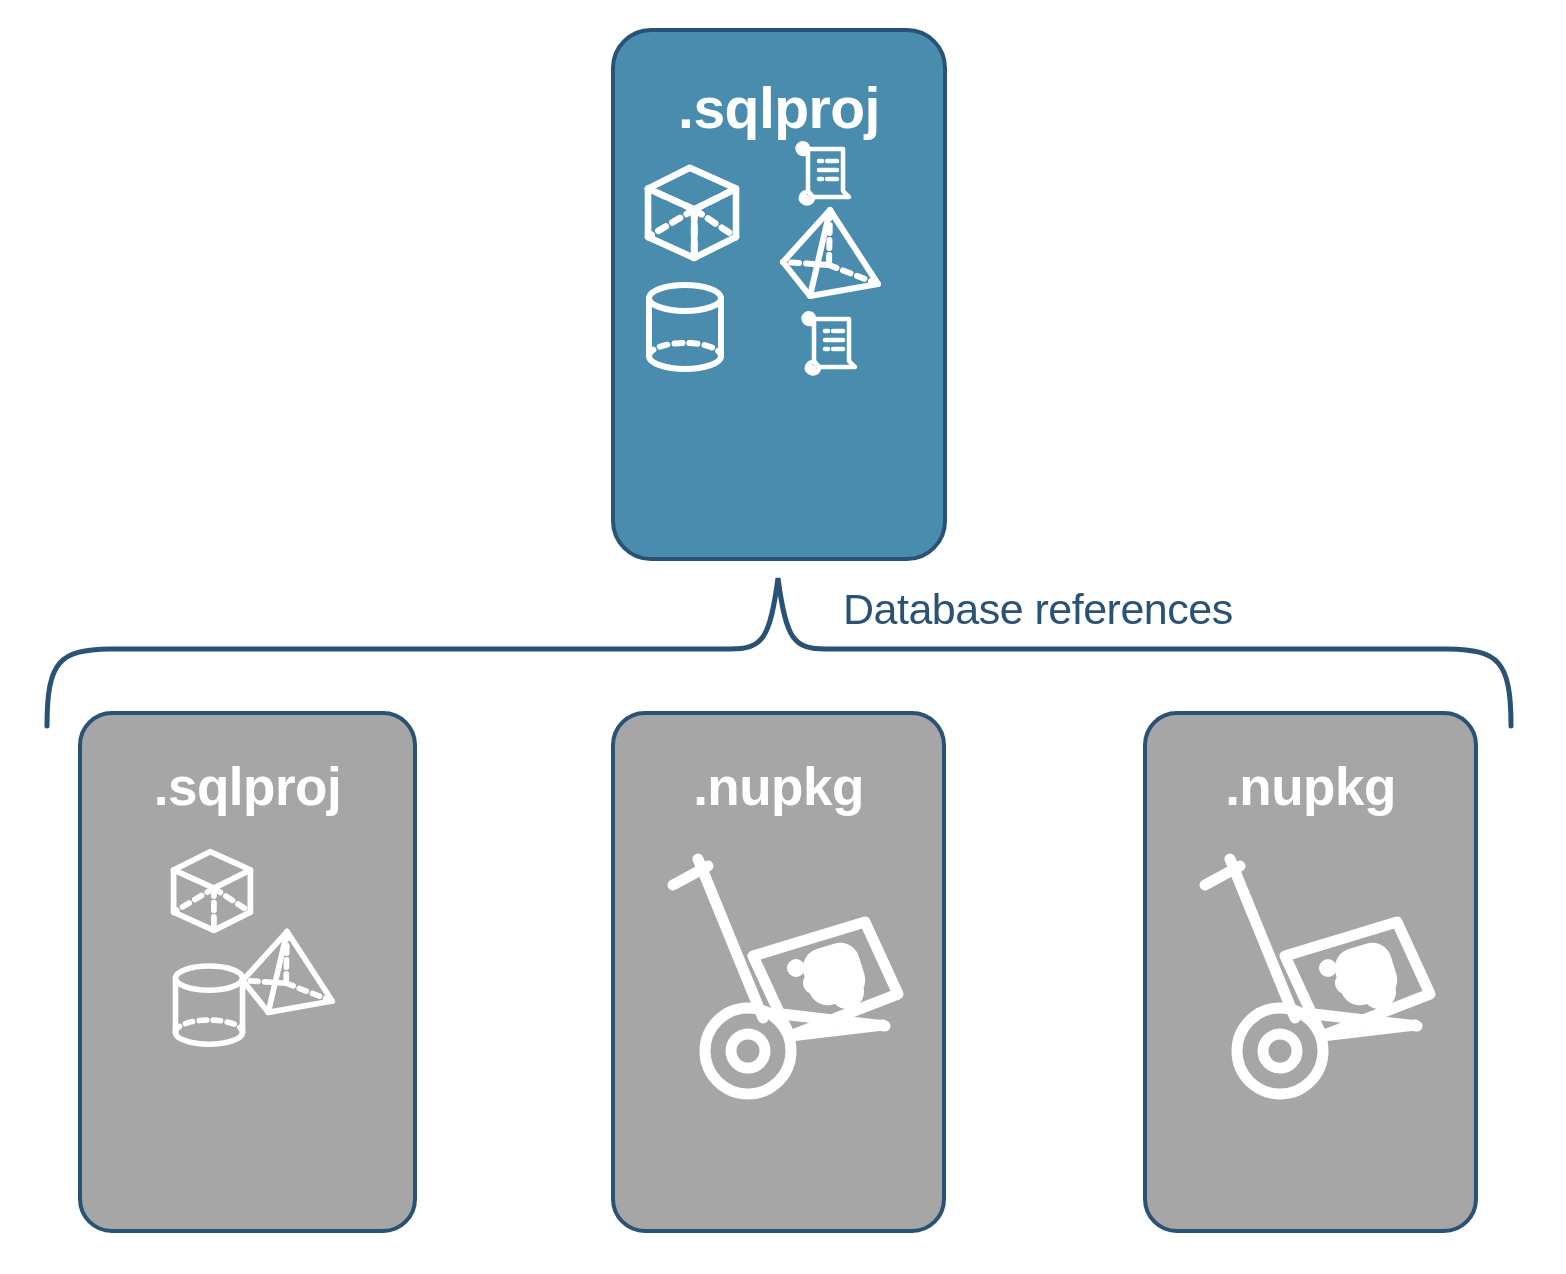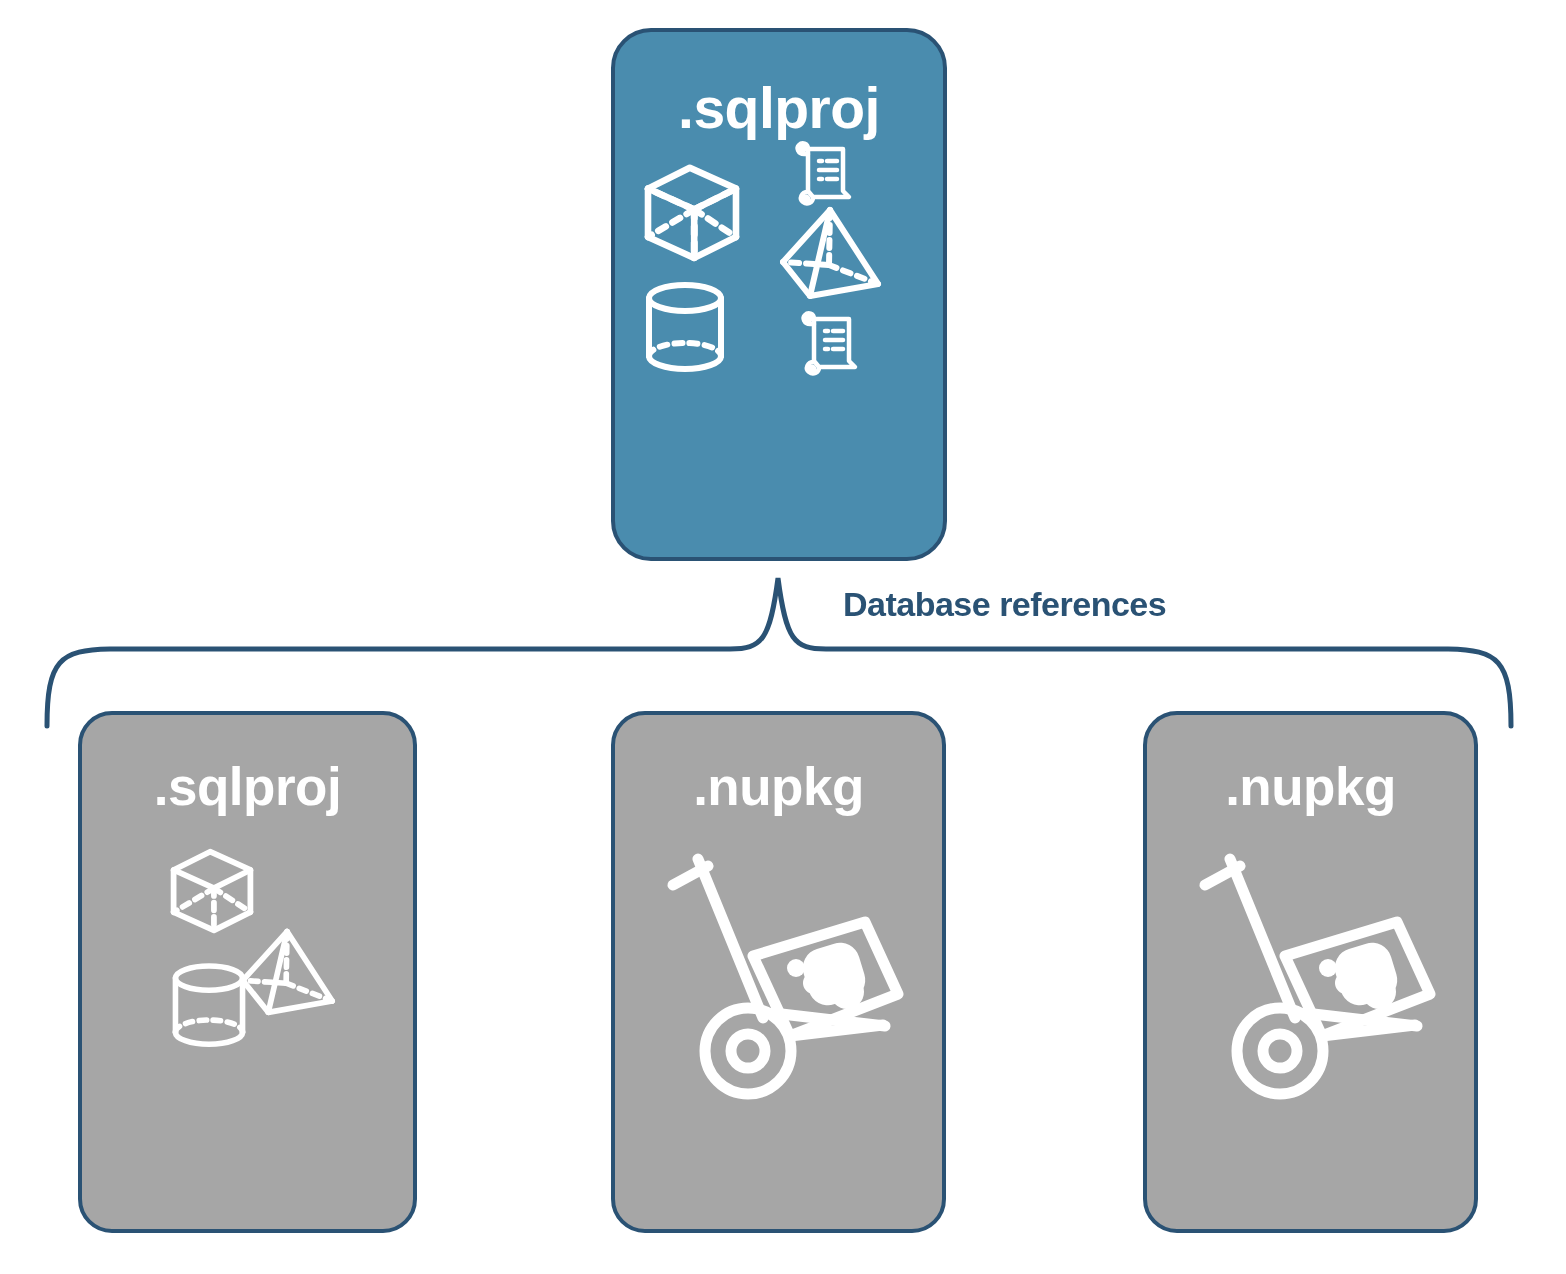--- a/index.html
+++ b/index.html
@@ -79,22 +79,22 @@
     left: 0; top: 0;
     width: 1566px;
     height: 1274px;
     pointer-events: none;
   }
 
   #brace-label {
     position: absolute;
     left: 843px;
     top: 585px;
-    font-size: 34px;
-    font-weight: bold;
+    font-size: 43px;
+    font-weight: normal;
     color: #2a5274;
     letter-spacing: -0.5px;
     white-space: nowrap;
     user-select: none;
   }
 </style>
 </head>
 <body>
 
 <div id="canvas">

